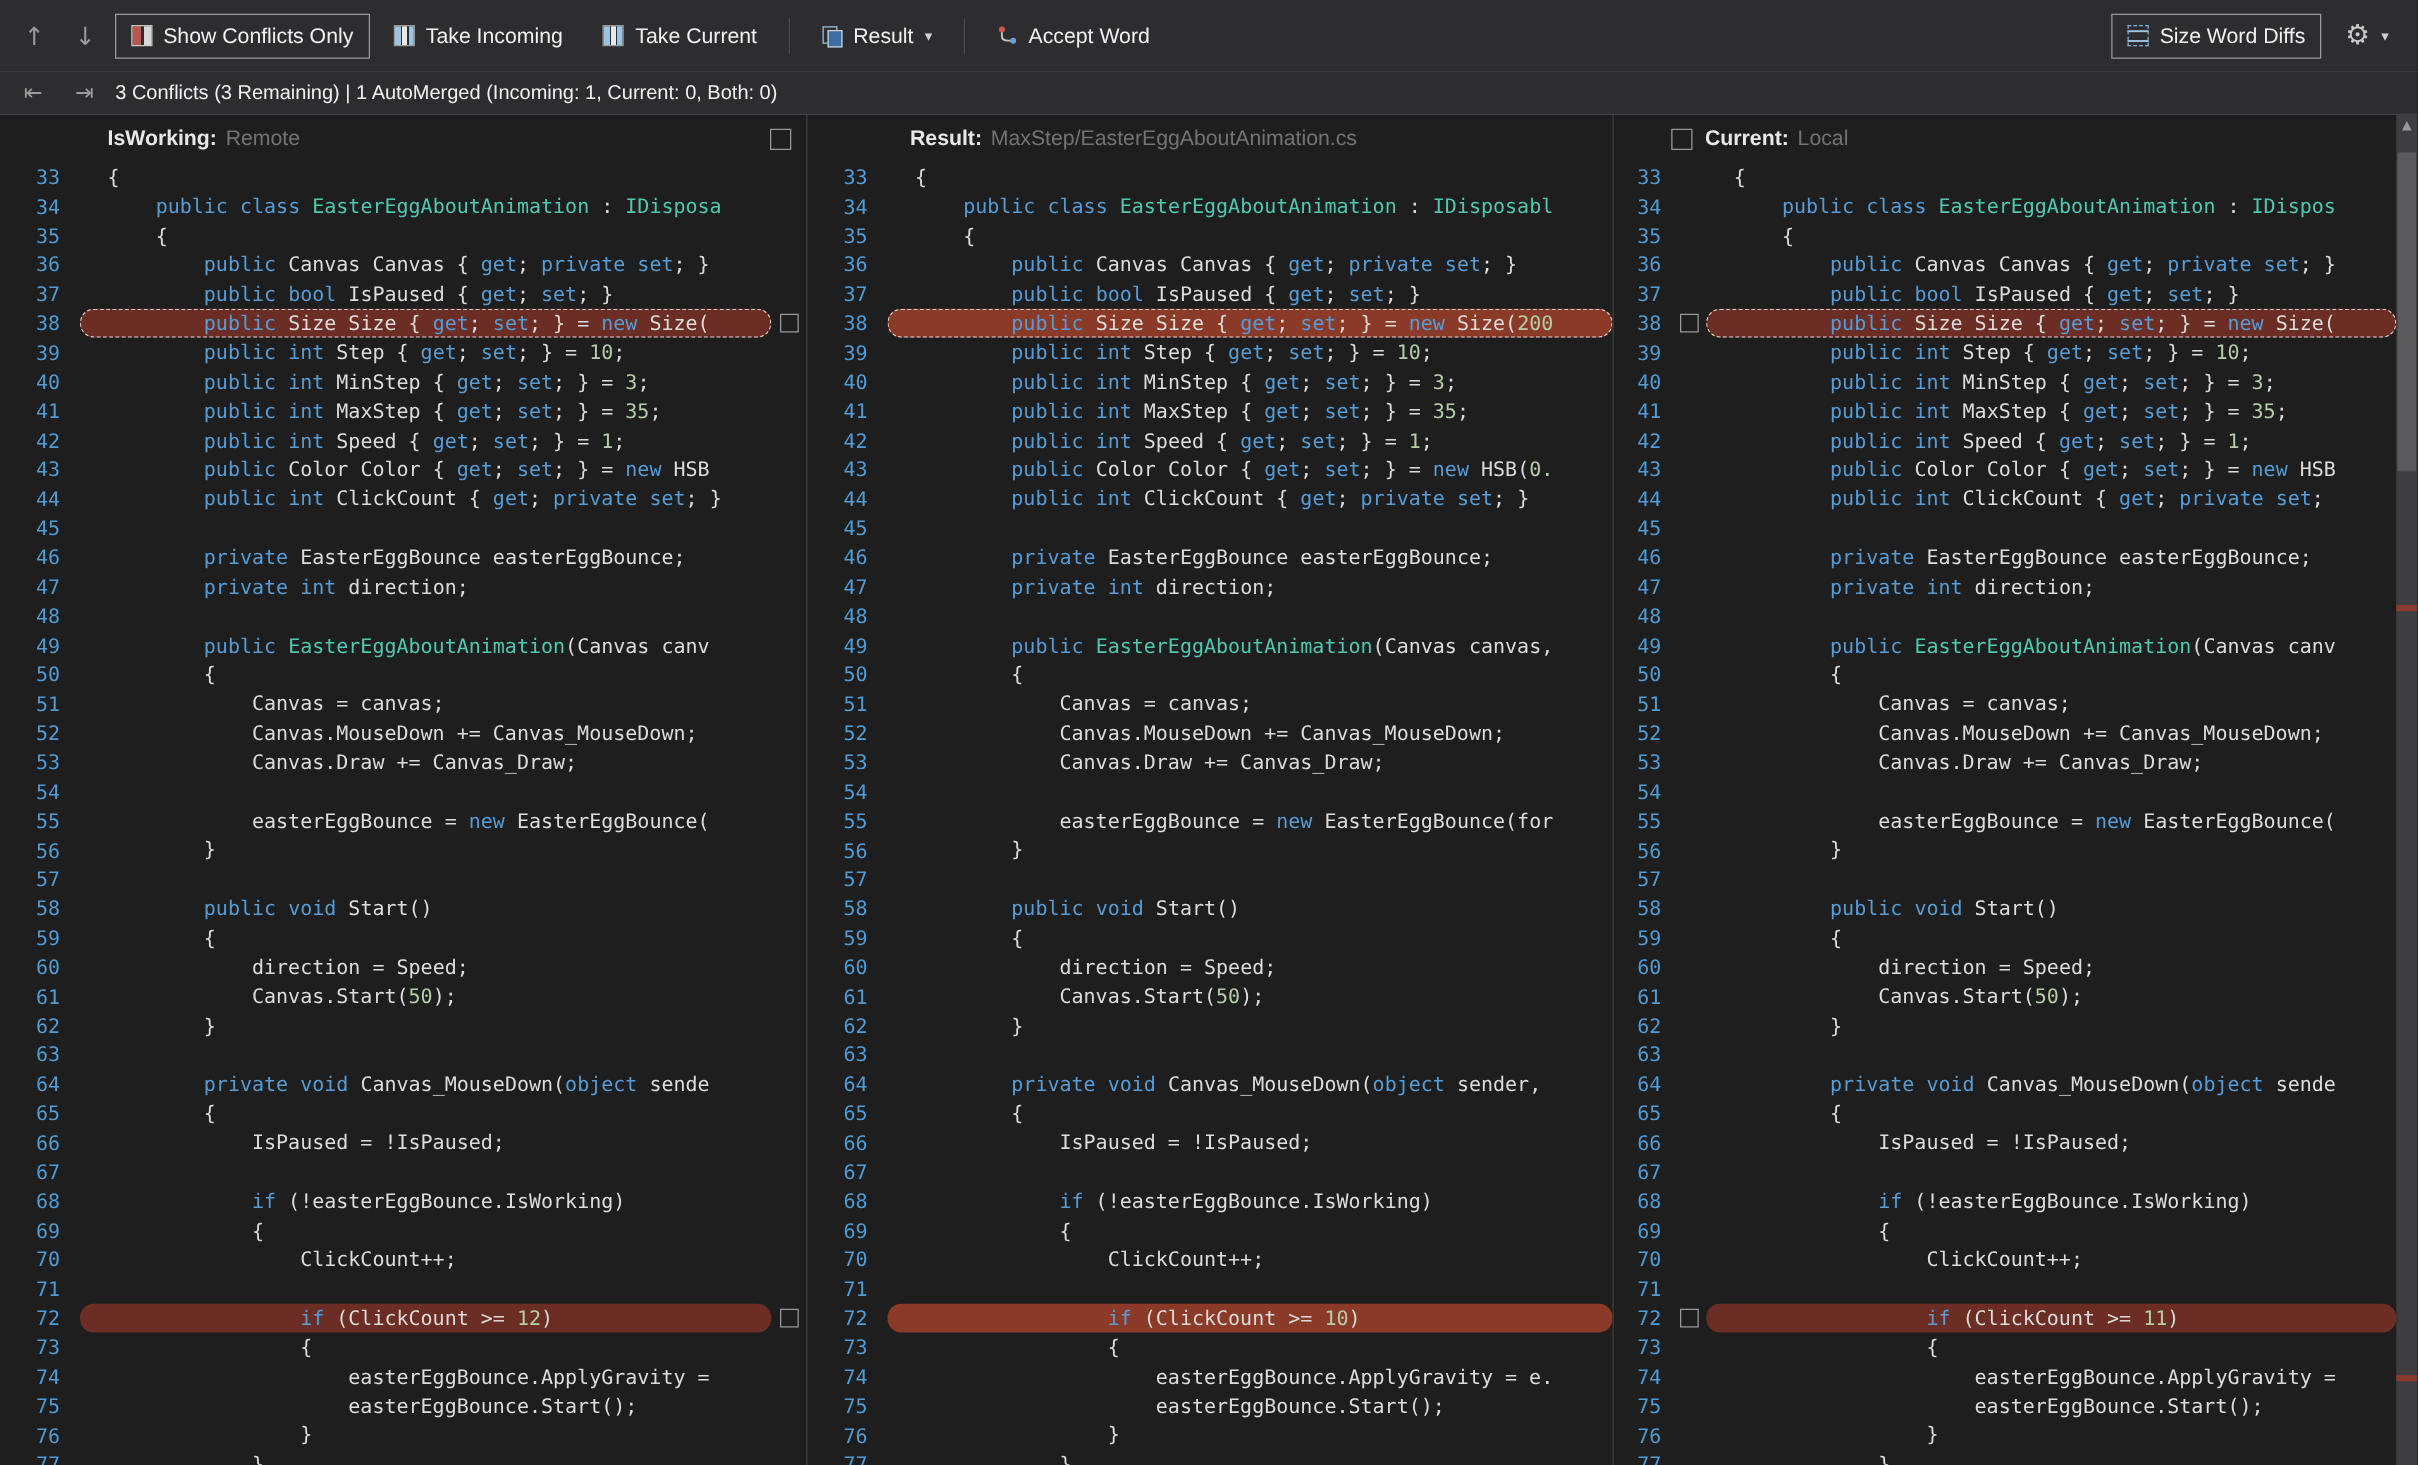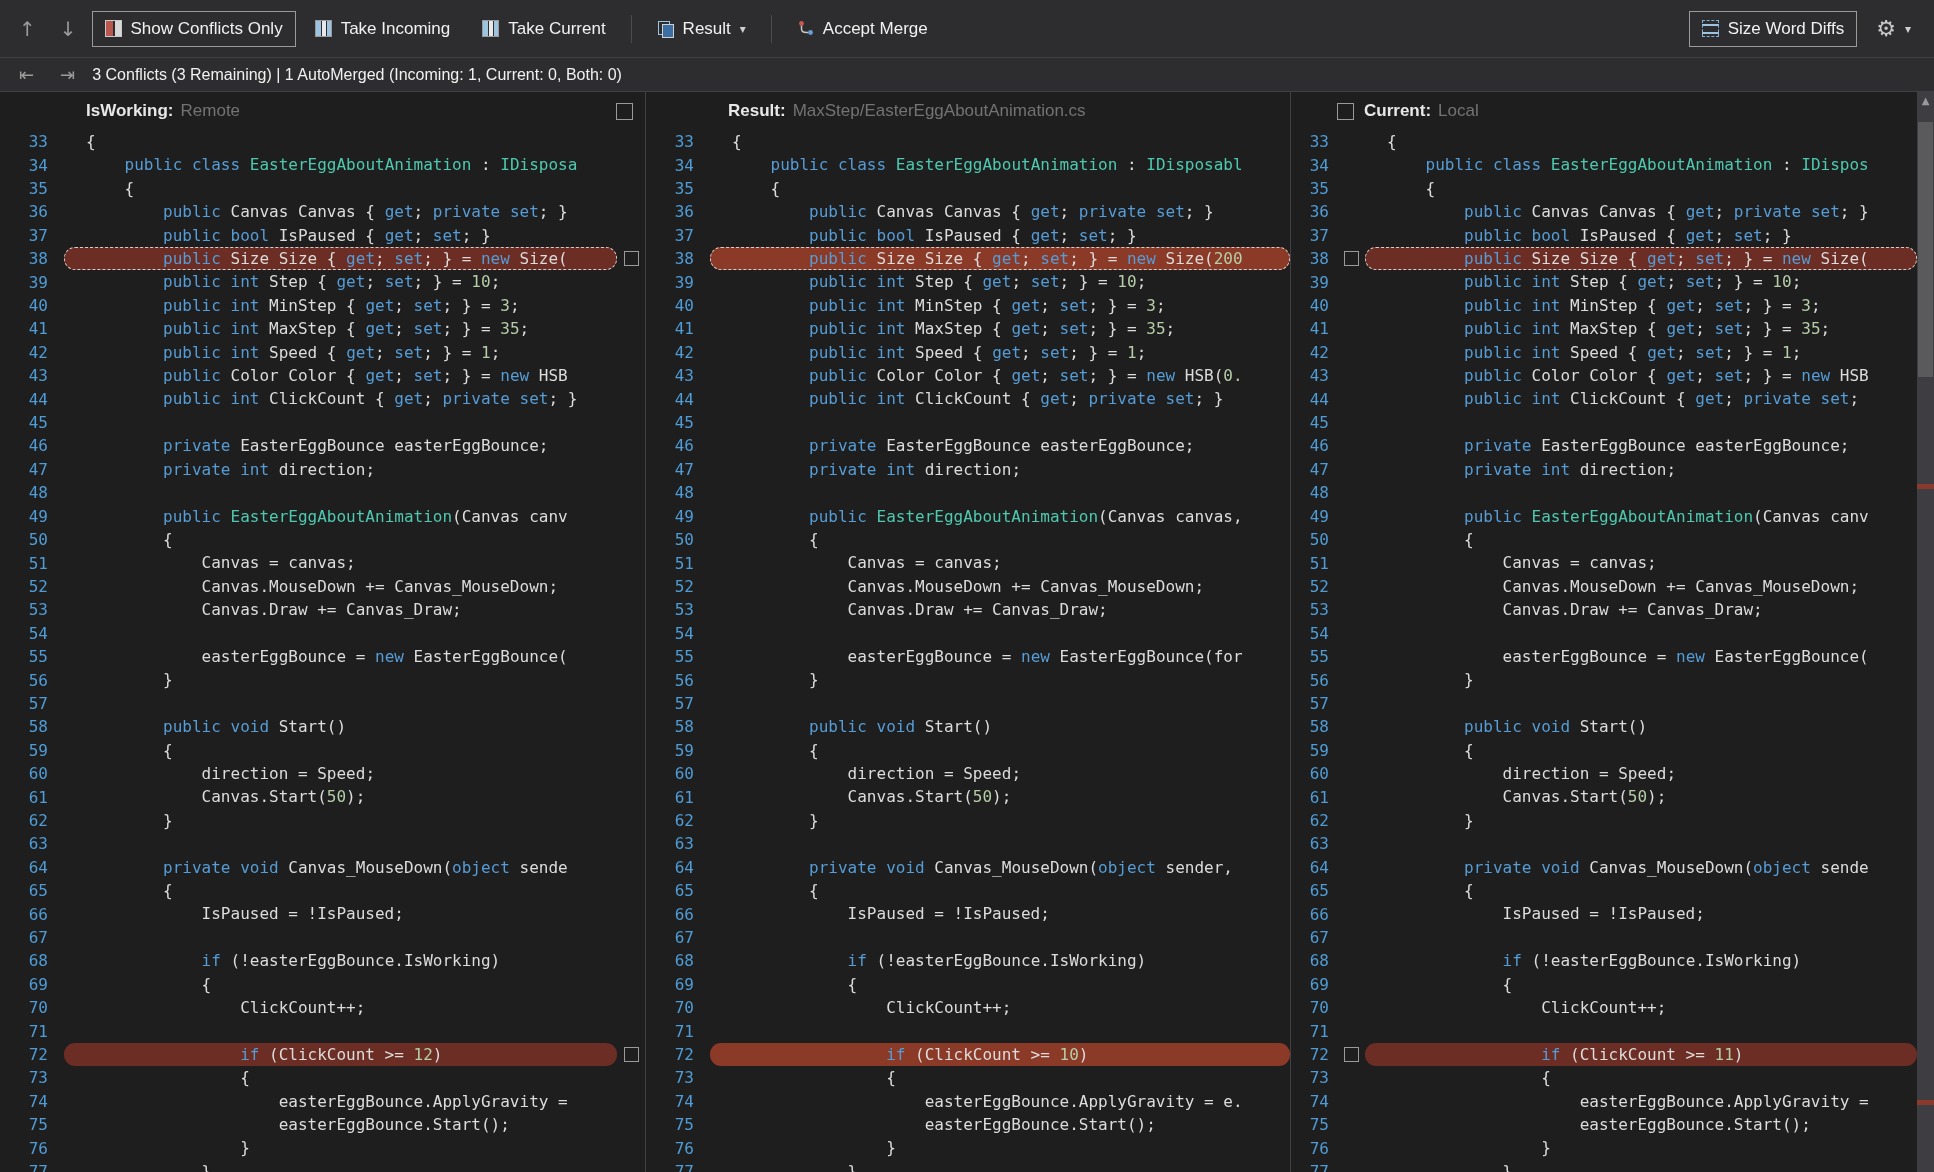--- a/index.html
+++ b/index.html
@@ -124,21 +124,21 @@
   <span class="sep"></span>
 
   <button class="tbtn">
     <span class="ic">
       <svg width="17" height="17" viewBox="0 0 17 17">
         <path d="M4.5 5 v4 q0 3.5 5 3.5 h2" stroke="#c8c8c8" fill="none" stroke-width="1.5"></path>
         <circle cx="4.5" cy="3.5" r="2.4" fill="#c9584f"></circle>
         <circle cx="13.5" cy="12.5" r="2.4" fill="#6a9fd8"></circle>
       </svg>
     </span>
-    <span class="lbl">Accept Merge</span>
+    <span class="lbl">Accept Word</span>
   </button>
 
   <span class="spacer"></span>
 
   <button class="tbtn toggled">
     <span class="ic ic-word"></span>
     <span class="lbl">Size Word Diffs</span>
   </button>
 
   <button class="tbtn">

